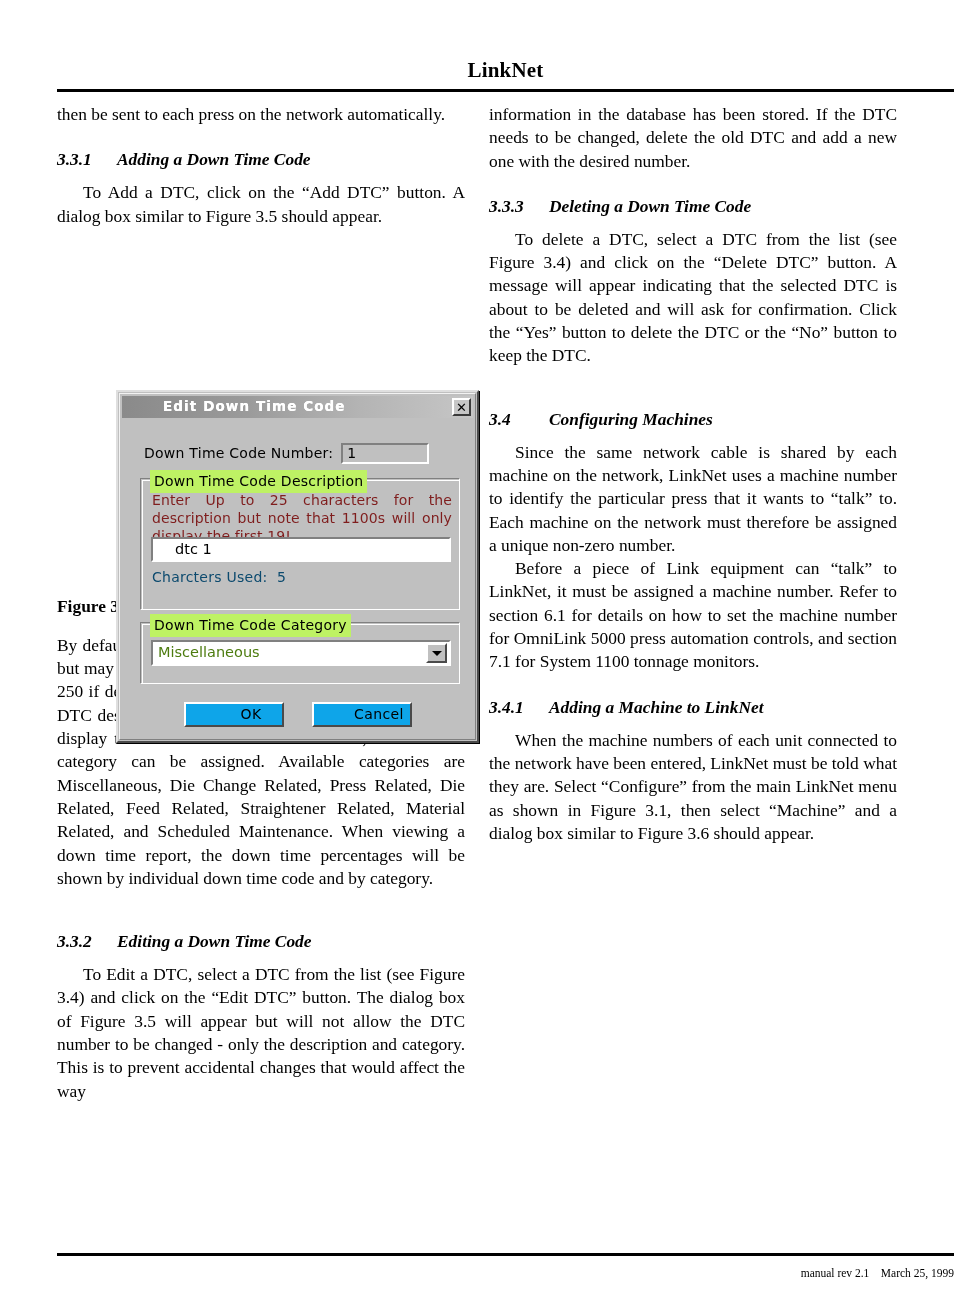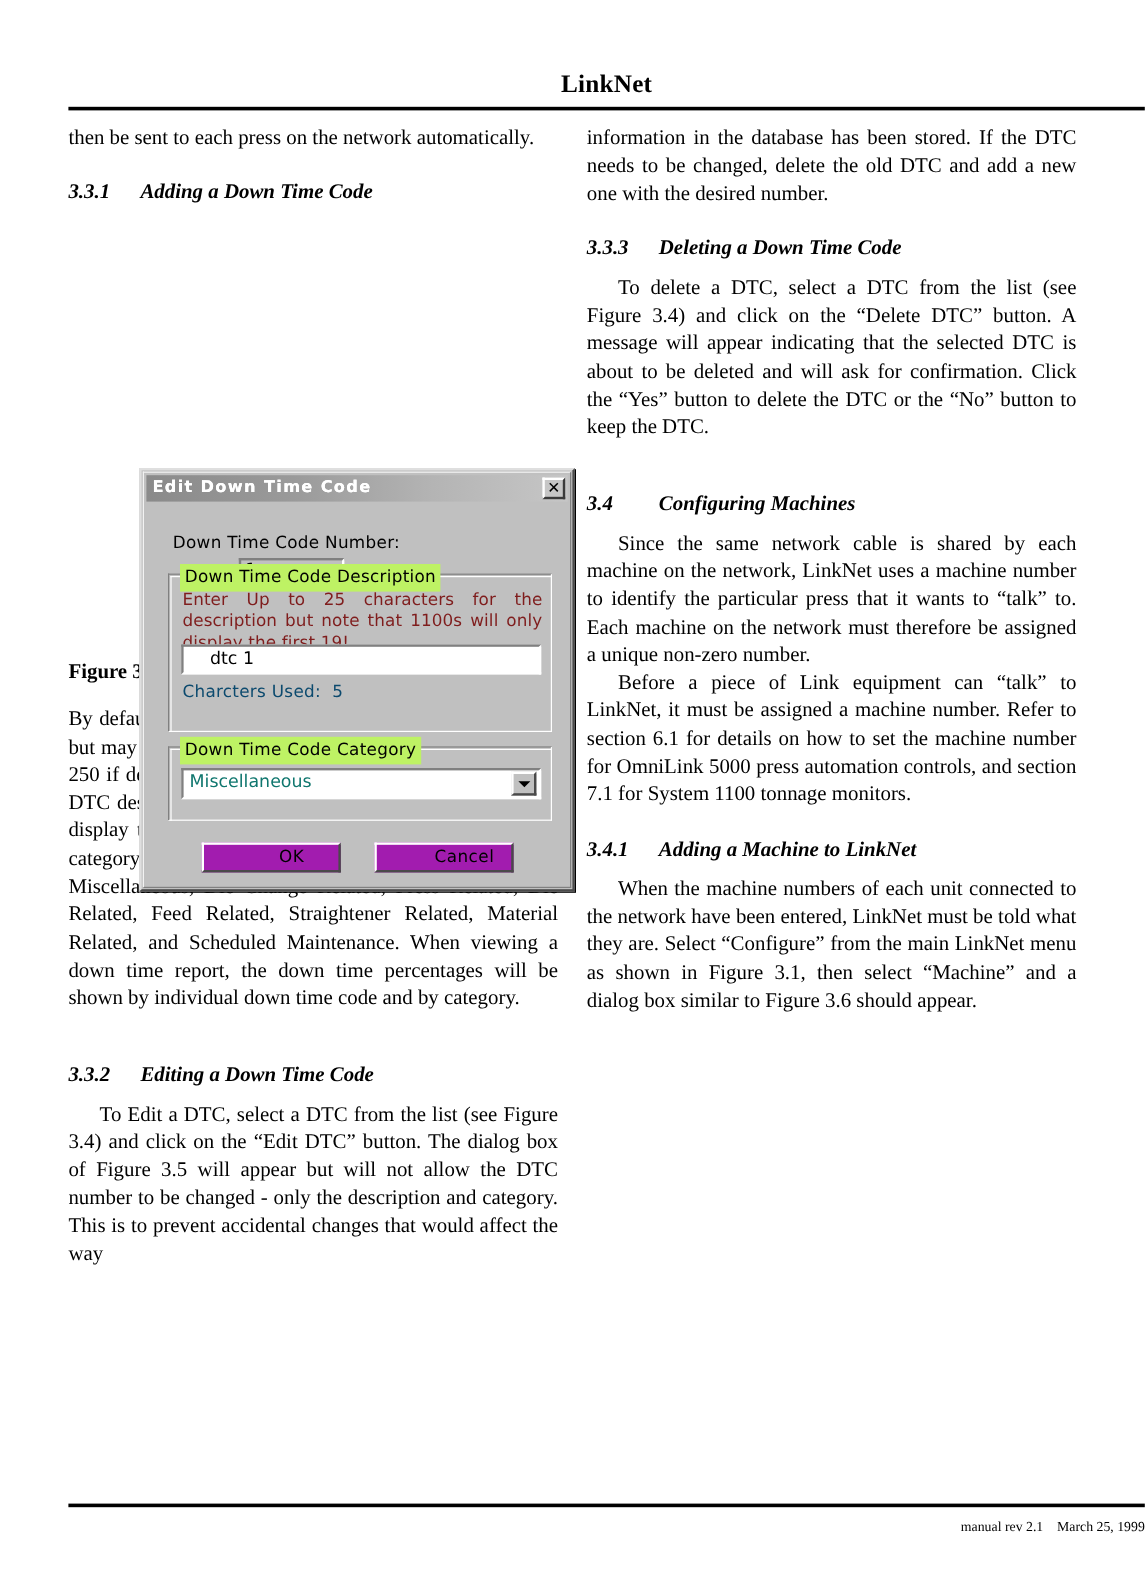--- a/index.html
+++ b/index.html
@@ -147,20 +147,21 @@
 
   .titlebar {
     position: absolute;
     left: 4px;
     top: 4px;
     right: 4px;
     height: 22px;
     background: linear-gradient(to right, #8a8a8a 0%, #9a9a9a 35%, #b4b4b4 68%, #c6c6c6 100%);
     display: flex;
     align-items: center;
+    padding-left: 36px;
   }
   .titlebar .tb-text {
     color: #ffffff;
     font-size: 13.5px;
     font-weight: bold;
     letter-spacing: 1.1px;
     margin-left: 5px;
     text-shadow: 0 0 0 #fff;
     white-space: nowrap;
   }
@@ -194,21 +195,20 @@
     right: 4px;
     bottom: 4px;
   }
 
   .field-row {
     position: absolute;
     left: 22px;
     top: 20px;
     display: flex;
     align-items: center;
-    flex-direction: column;
   }
   .field-label {
     font-size: 14px;
     color: #000;
     letter-spacing: 0.25px;
     white-space: nowrap;
   }
   .num-input {
     margin-left: 8px;
     width: 88px;
@@ -320,21 +320,21 @@
     border-left: 2px solid #808080;
     border-right: 2px solid #ffffff;
     border-bottom: 2px solid #ffffff;
     box-sizing: border-box;
     display: flex;
     align-items: center;
   }
   .combo .combo-value {
     padding-left: 5px;
     font-size: 14.5px;
-    color: #0f766e;
+    color: #4d7c0f;
     flex: 1;
   }
   .combo-arrow {
     width: 21px;
     height: 20px;
     margin-right: 2px;
     background: #c0c0c0;
     border-top: 2px solid #ffffff;
     border-left: 2px solid #ffffff;
     border-right: 2px solid #4a4a4a;
@@ -355,23 +355,23 @@
   .btn-row {
     position: absolute;
     left: 0;
     right: 0;
     top: 280px;
     display: flex;
     justify-content: center;
     gap: 28px;
   }
   .btn {
-    width: 116px;
+    width: 100px;
     height: 25px;
-    background: #a21caf;
+    background: #0ea5e9;
     border-top: 2px solid #ffffff;
     border-left: 2px solid #ffffff;
     border-right: 2px solid #4a4a4a;
     border-bottom: 2px solid #4a4a4a;
     box-sizing: border-box;
     display: flex;
     align-items: center;
     justify-content: center;
     font-size: 14px;
     color: #000;
@@ -392,20 +392,21 @@
   <div class="hdr-rule"></div>
 
   <div class="col col-left">
 
     <p class="body">then be sent to each press on the network automatically.</p>
 
     <h3 class="sec lvl2">
       <span class="num">3.3.1</span><span>Adding a Down Time Code</span>
     </h3>
 
+    <p class="body indent">To Add a DTC, click on the “Add DTC” button. A dialog box similar to Figure 3.5 should appear.</p>
 
     <div class="dlg">
       <div class="dlg-inner"></div>
 
       <div class="titlebar">
         <span class="tb-text">Edit Down Time Code</span>
         <div class="tb-close">✕</div>
       </div>
 
       <div class="dlg-body">

